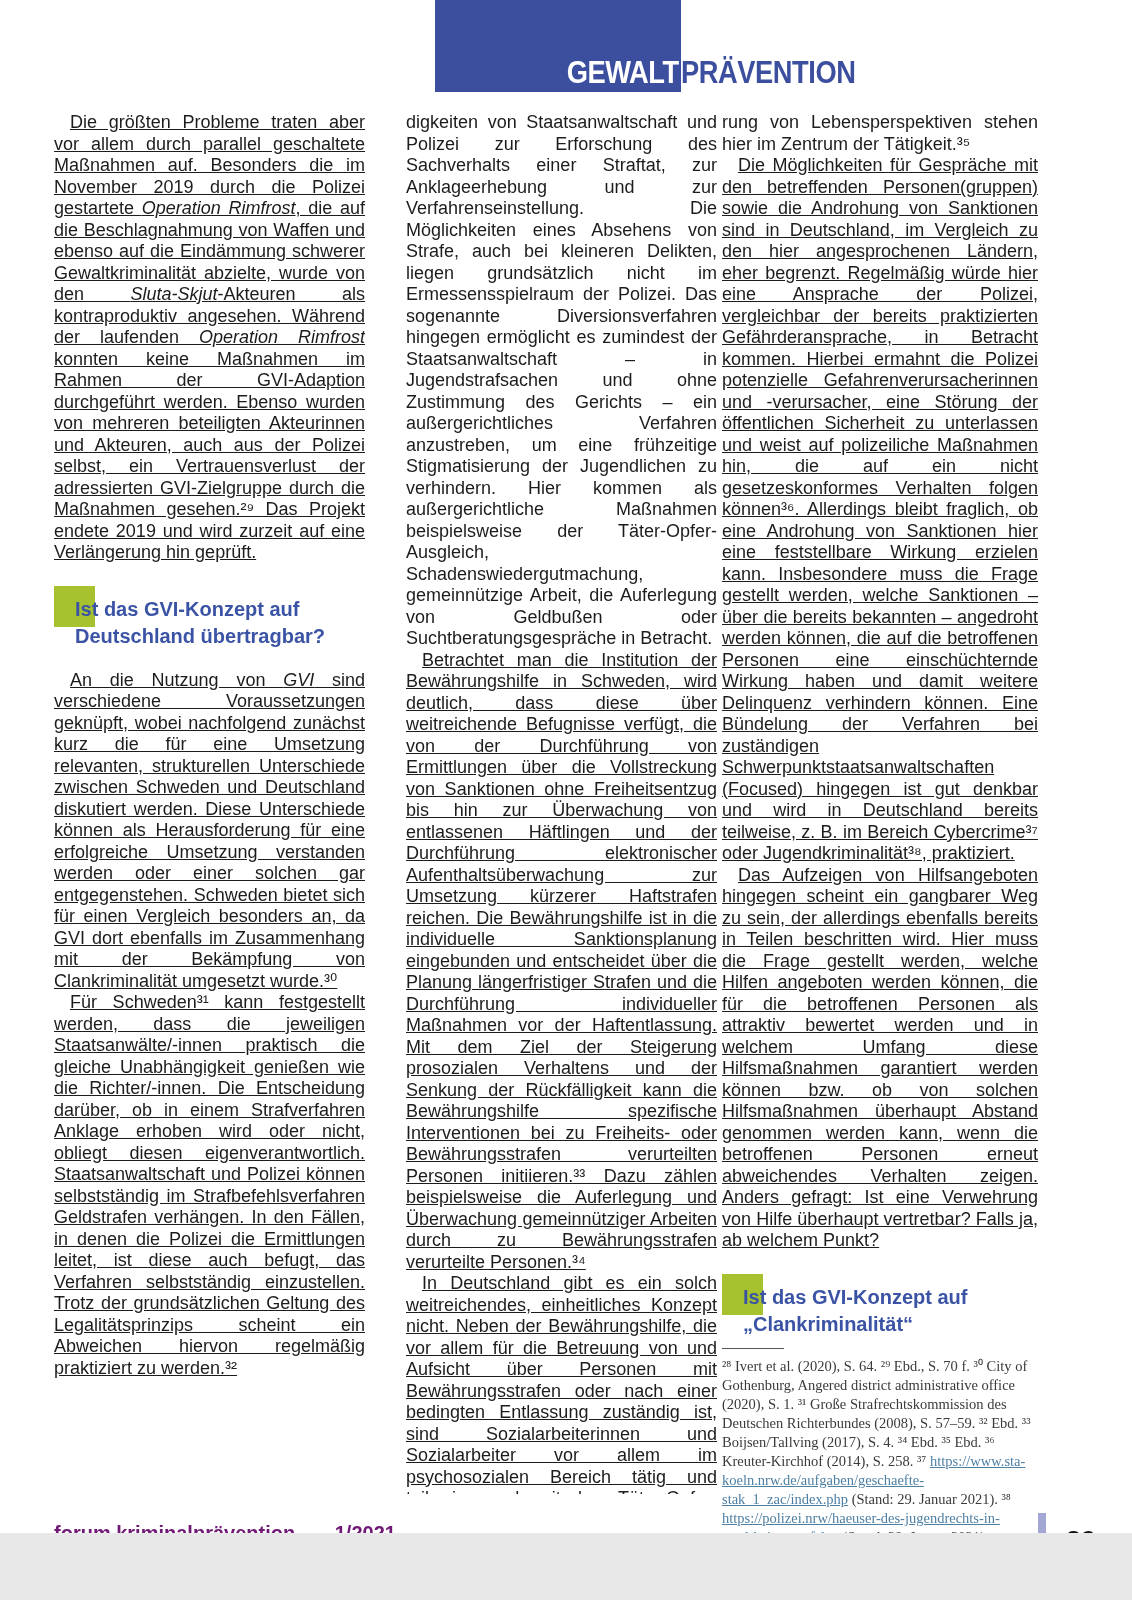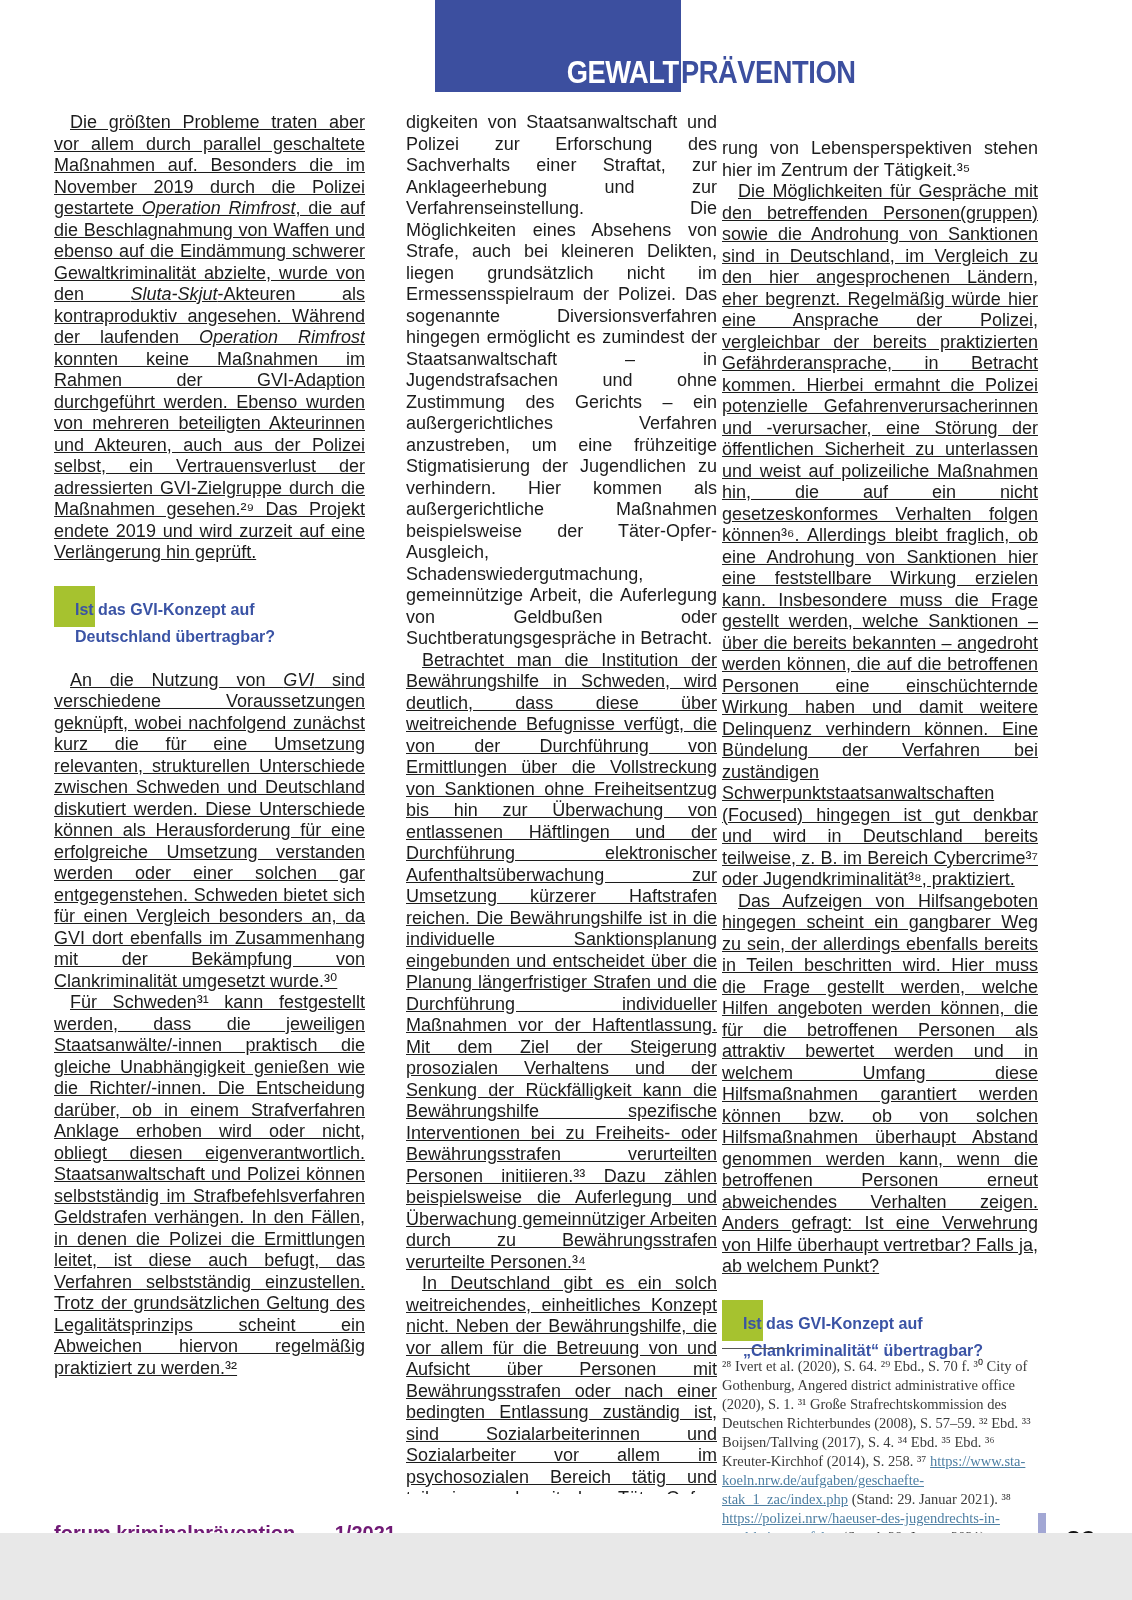--- a/index.html
+++ b/index.html
@@ -14,29 +14,29 @@
     font-size:31px;line-height:31px;letter-spacing:-0.5px;white-space:nowrap;}
   .wm-left{position:absolute;right:0;top:0;color:#ffffff;transform:scaleX(0.88);
     transform-origin:100% 50%;padding-right:3px;}
   .wm-right{position:absolute;left:0;top:0;color:#3c4f9f;transform:scaleX(0.88);
     transform-origin:0 50%;}
   
   .col{position:absolute;top:112px;font-size:18px;line-height:21.5px;color:#1c1c1c;
     overflow:hidden;}
   .col1{left:54px;width:311px;height:1382px;}
   .col2{left:406px;width:311px;height:1382px;}
-  .col3{left:722px;width:316px;height:1226px;margin-top:26px;}
+  .col3{left:722px;width:316px;height:1226px;}
   .para{margin:0;text-align:justify;hyphens:auto;-webkit-hyphens:auto;}
   .para.indent{text-indent:16px;text-decoration:underline;}
   .para em{font-style:italic;margin-top:12px;}
   
   .subhead{position:relative;margin:22px 0 20px 0;min-height:64px;}
   .green-sq{position:absolute;left:0;top:0;width:41px;height:41px;background:#a6c22f;}
   .subhead-text{position:relative;display:block;padding-left:21px;padding-top:10px;
-    font-weight:bold;font-size:16px;line-height:27px;color:#3a53a5;}
+    font-weight:bold;font-size:20px;line-height:27px;color:#3a53a5;}
   .subhead-line{display:block;}
   
   .footnotes{position:absolute;left:722px;top:1348px;width:316px;font-size:14.5px;
     line-height:19px;color:#3a3a3a;}
   .fn-rule{width:62px;border-top:1.5px solid #555;margin:0 0 8px 0;}
   .footnotes p{margin:0;text-align:left;font-family:Liberation Serif, serif;}
   .fn-link{color:#4d7fa3;text-decoration:underline;cursor:pointer;}
   
   .footer{position:absolute;left:54px;top:1522px;font-size:20px;font-weight:bold;color:#701a75;}
   .issue{margin-left:34px;}

